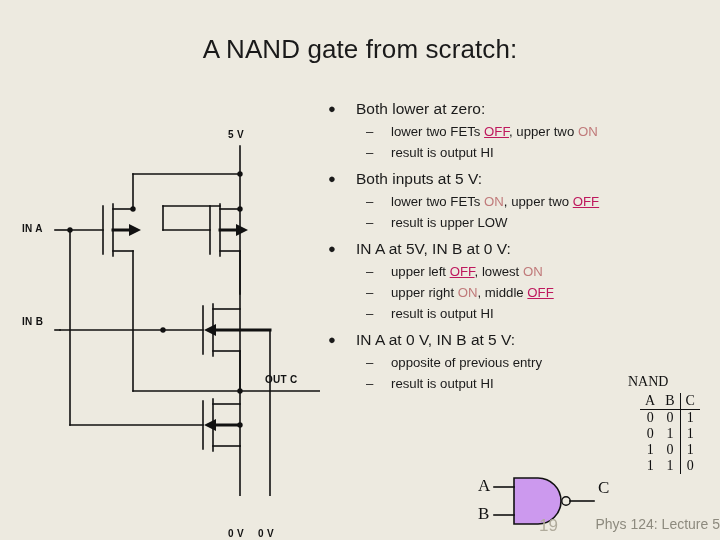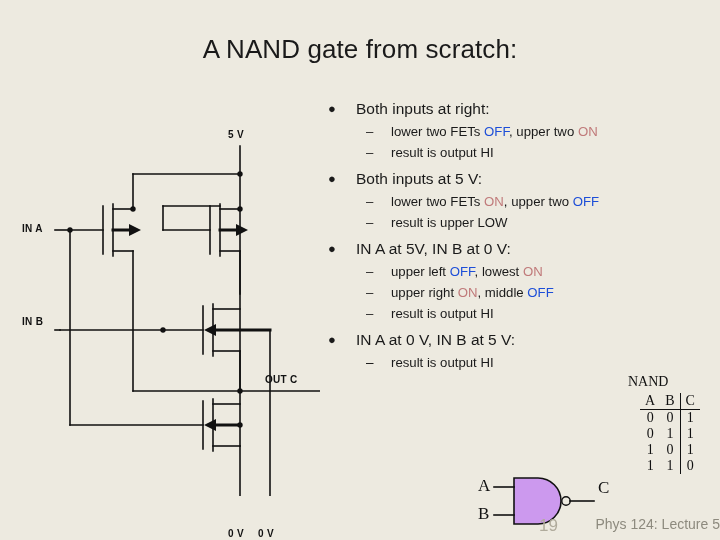--- a/index.html
+++ b/index.html
@@ -66,21 +66,21 @@
     margin-bottom: 1px;
     font-weight: 400;
   }
   .lvl2 .dash {
     position: absolute;
     left: 48px;
     top: 0;
     line-height: 20px;
   }
   .grp { margin-bottom: 5px; }
-  .off { color: #1d4ed8; }
+  .off { color: #be185d; text-decoration: underline; }
   .on  { color: #c07a7a; }
 
   
   #circuit {
     position: absolute;
     left: 0px;
     top: 116px;
     width: 320px;
     height: 380px;
   }
@@ -163,21 +163,21 @@
 
 <div id="slide">
 
   <div id="title">A NAND gate from scratch:</div>
 
   <div id="bullets">
 
     <div class="grp">
       <div class="lvl1">
         <span class="bull">●</span>
-        <span>Both inputs at right:</span>
+        <span>Both lower at zero:</span>
       </div>
       <div class="lvl2">
         <span class="dash">–</span>
         <span>lower two FETs </span><span class="off">OFF</span><span>, upper two </span><span class="on">ON</span>
       </div>
       <div class="lvl2">
         <span class="dash">–</span>
         <span>result is output HI</span>
       </div>
     </div>
@@ -216,20 +216,21 @@
       </div>
     </div>
 
     <div class="grp">
       <div class="lvl1">
         <span class="bull">●</span>
         <span>IN A at 0 V, IN B at 5 V:</span>
       </div>
       <div class="lvl2">
         <span class="dash">–</span>
+        <span>opposite of previous entry</span>
       </div>
       <div class="lvl2">
         <span class="dash">–</span>
         <span>result is output HI</span>
       </div>
     </div>
 
   </div>
 
   <div id="circuit">

